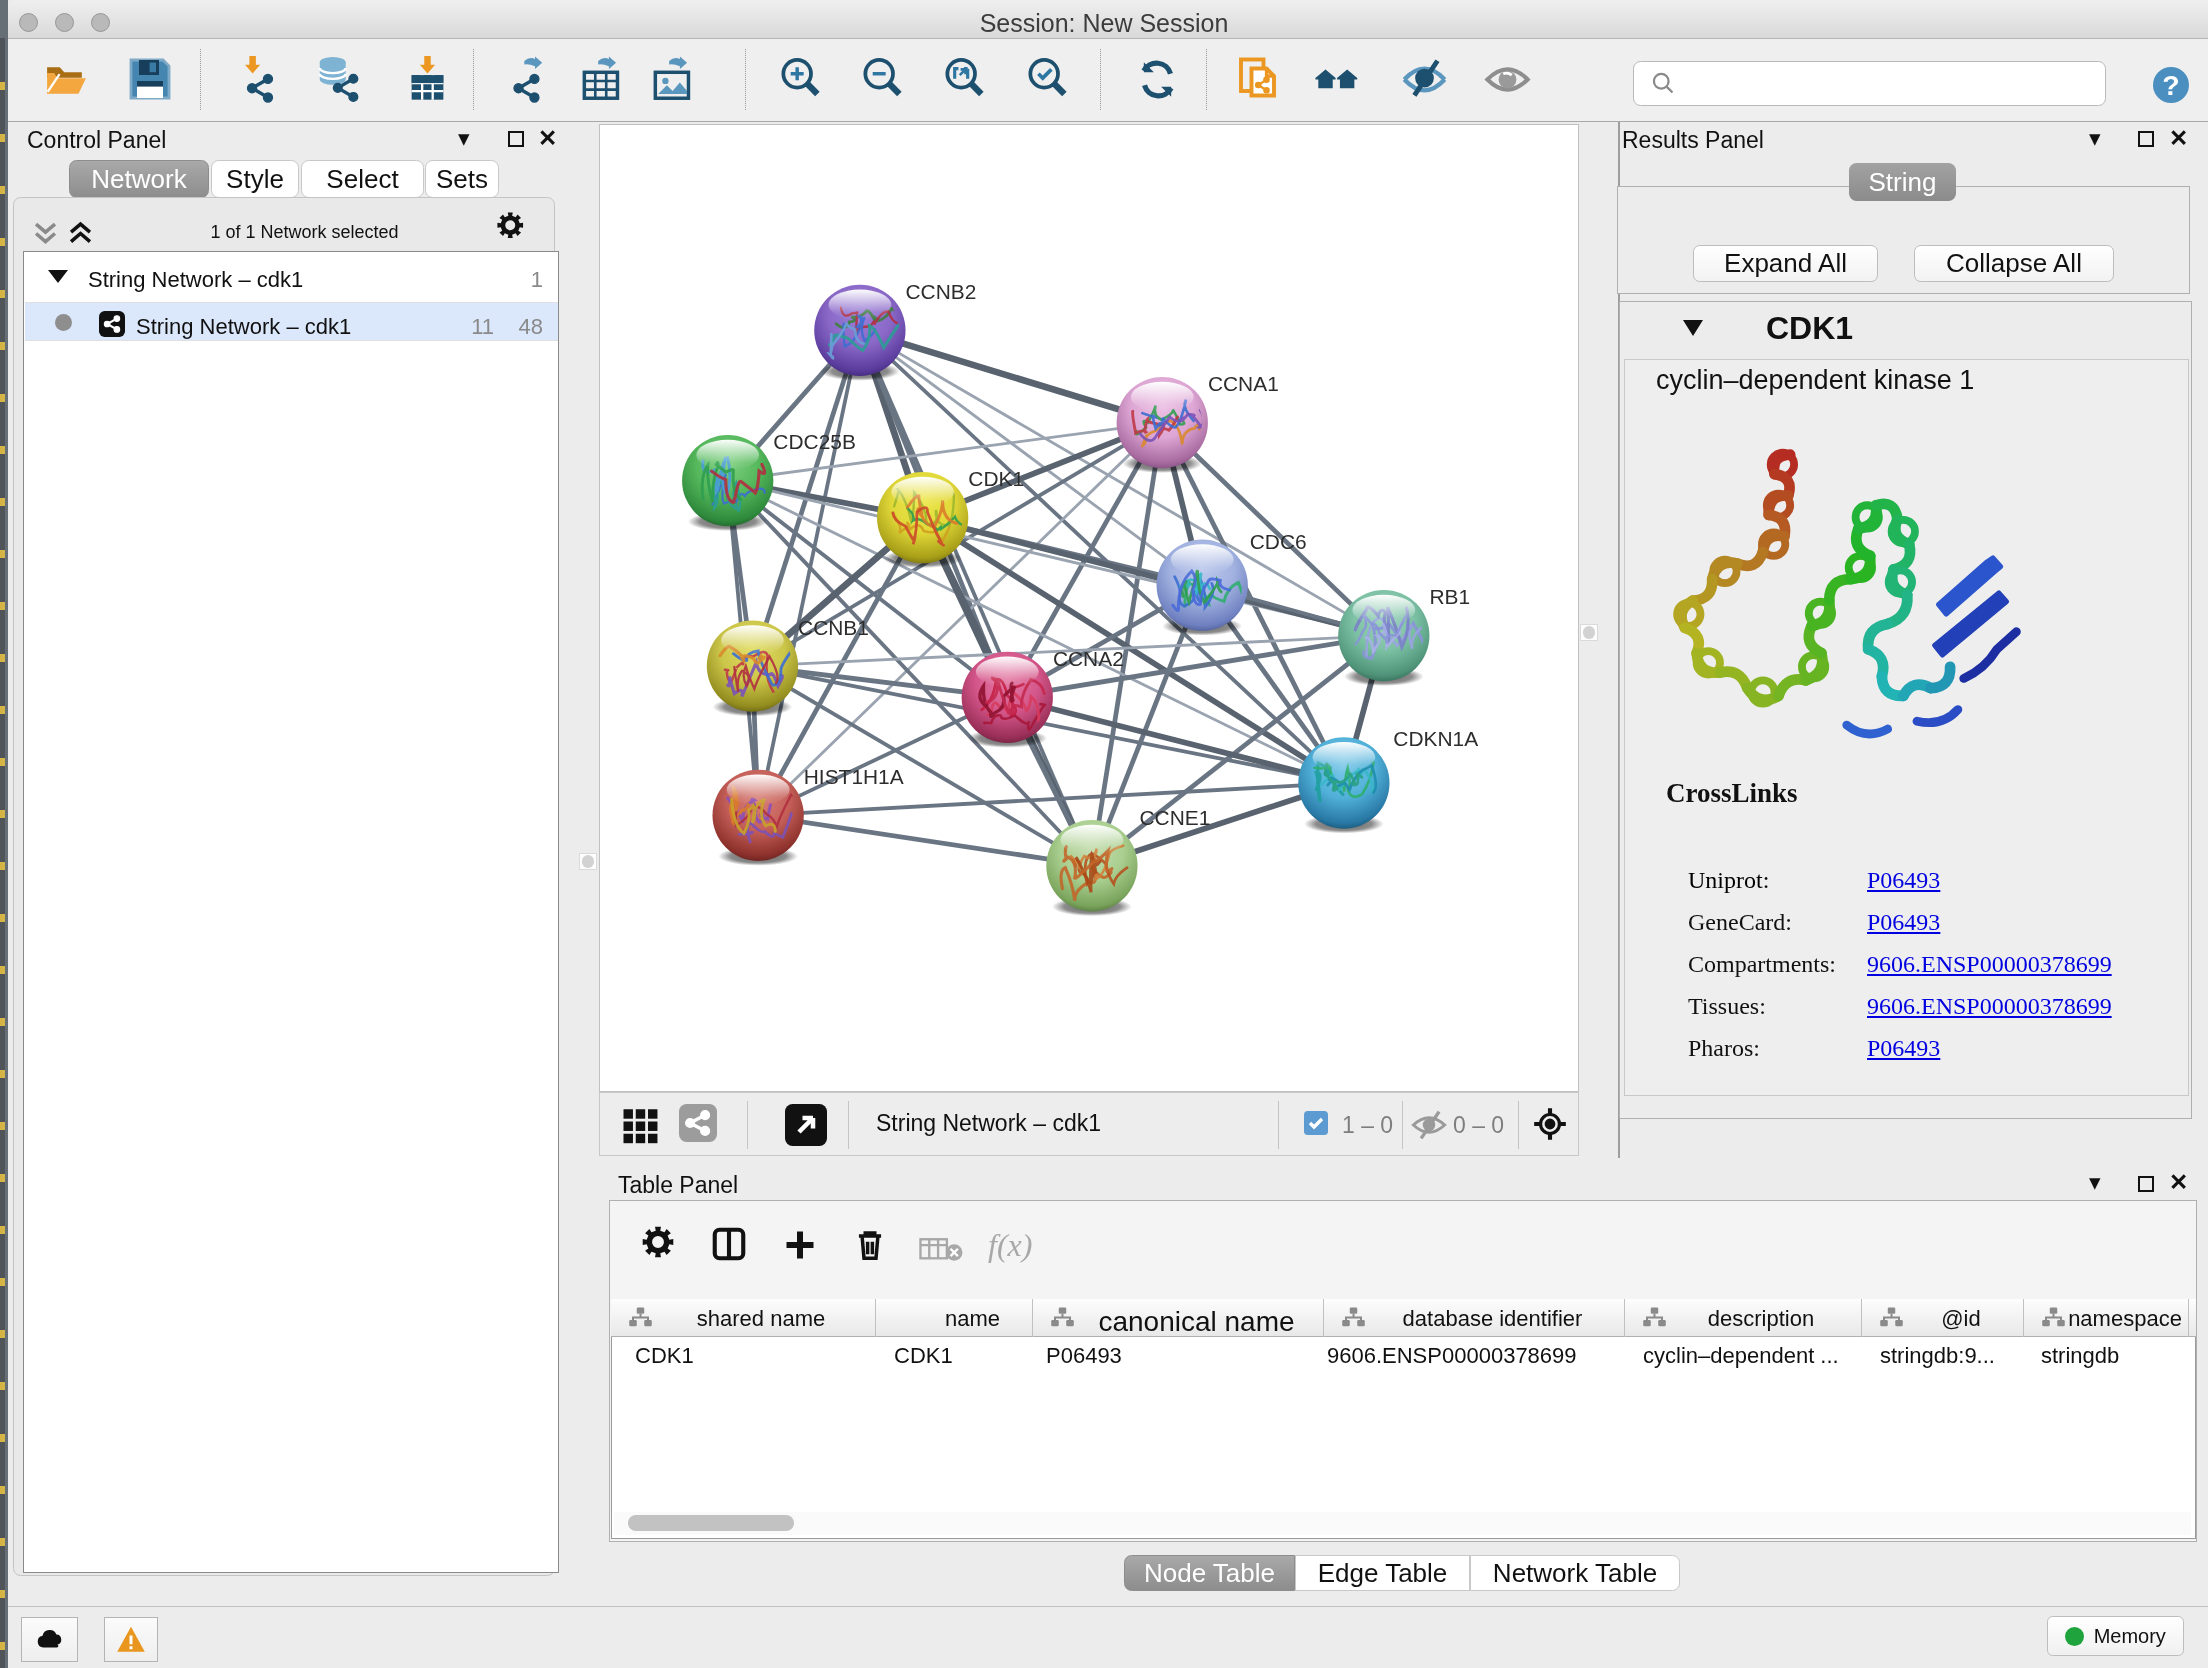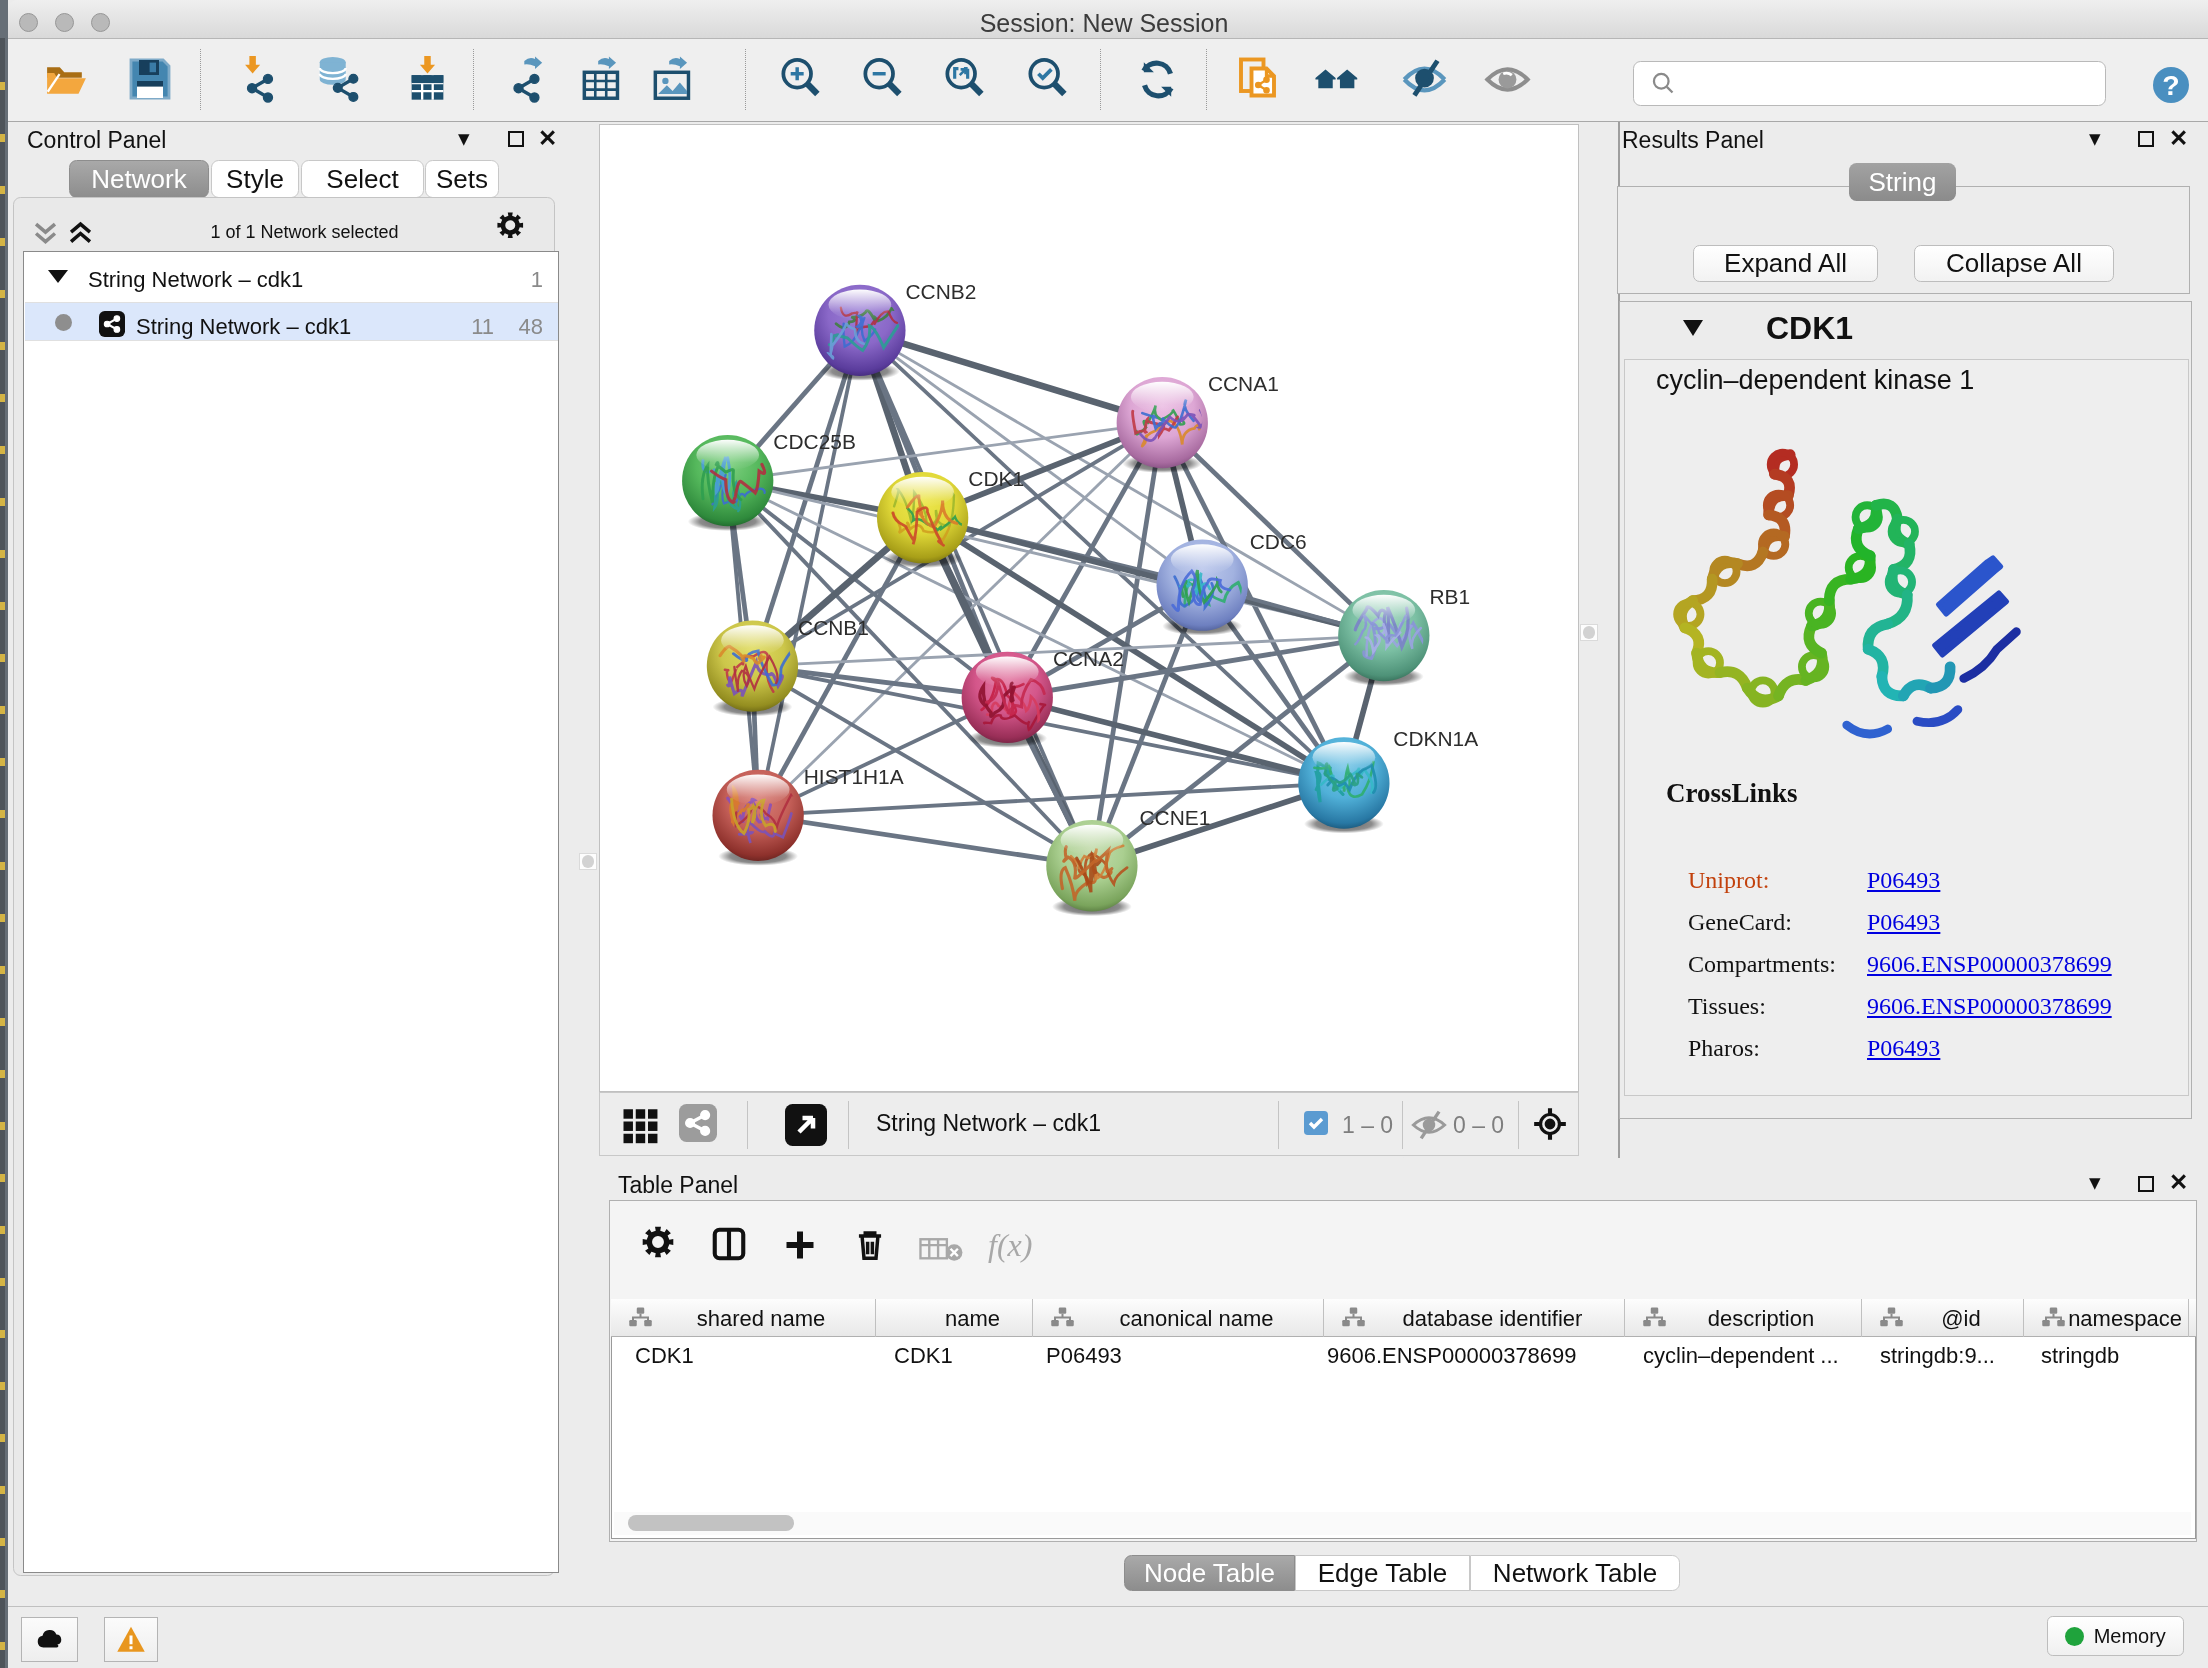--- a/index.html
+++ b/index.html
@@ -642,21 +642,21 @@
       <path d="M246 240 Q247 261 268 260" stroke="hsl(180,68%,42%)" stroke-width="11" fill="none" stroke-linecap="round"></path>
       <path d="M268 260 Q278 242 296 252" stroke="hsl(186,68%,42%)" stroke-width="11" fill="none" stroke-linecap="round"></path>
       <path d="M296 252 Q317 251 316 230" stroke="hsl(192,68%,42%)" stroke-width="11" fill="none" stroke-linecap="round"></path>
       <path d="M304 166 L354 122 l6 -4 8 9 -6 5 -50 44 z" fill="#2b55cc" stroke="#2b55cc" stroke-width="5" stroke-linejoin="round"></path>
       <path d="M300 208 L366 154 l8 9 -66 55 z" fill="#2240b8" stroke="#2240b8" stroke-width="5" stroke-linejoin="round"></path>
       <path d="M330 242 q22 -10 34 -30 l20 -18" fill="none" stroke="#1c2ea2" stroke-width="9" stroke-linecap="round"></path>
       <path d="M282 286 q26 6 42 -12" fill="none" stroke="#2a4cc4" stroke-width="9" stroke-linecap="round"></path>
       <path d="M210 290 q20 16 42 4" fill="none" stroke="#2f62d0" stroke-width="9" stroke-linecap="round"></path>
     </svg></div>
 <div class="abs" style="left:1666px;top:778px;font-size:27px;font-weight:bold;color:#111;font-family:'Liberation Serif',serif;">CrossLinks</div>
-<div class="abs" style="left:1688px;top:867px;font-size:24px;color:#c2410c;font-family:'Liberation Serif',serif;text-align:right;">Uniprot:</div>
+<div class="abs" style="left:1688px;top:867px;font-size:24px;color:#000000;font-family:'Liberation Serif',serif;text-align:right;">Uniprot:</div>
 <div class="abs" style="left:1867px;top:867px;font-size:24px;font-family:'Liberation Serif',serif;"><a class="lnk" href="#">P06493</a></div>
 <div class="abs" style="left:1688px;top:909px;font-size:24px;color:#111;font-family:'Liberation Serif',serif;text-align:center;">GeneCard:</div>
 <div class="abs" style="left:1867px;top:909px;font-size:24px;font-family:'Liberation Serif',serif;"><a class="lnk" href="#">P06493</a></div>
 <div class="abs" style="left:1688px;top:951px;font-size:24px;color:#111;font-family:'Liberation Serif',serif;">Compartments:</div>
 <div class="abs" style="left:1867px;top:951px;font-size:24px;font-family:'Liberation Serif',serif;"><a class="lnk" href="#">9606.ENSP00000378699</a></div>
 <div class="abs" style="left:1688px;top:993px;font-size:24px;color:#111;font-family:'Liberation Serif',serif;">Tissues:</div>
 <div class="abs" style="left:1867px;top:993px;font-size:24px;font-family:'Liberation Serif',serif;"><a class="lnk" href="#">9606.ENSP00000378699</a></div>
 <div class="abs" style="left:1688px;top:1035px;font-size:24px;color:#111;font-family:'Liberation Serif',serif;">Pharos:</div>
 <div class="abs" style="left:1867px;top:1035px;font-size:24px;font-family:'Liberation Serif',serif;"><a class="lnk" href="#">P06493</a></div>
 <div class="abs" style="left:569px;top:1158px;width:1640px;height:448px;background:#ececec;"></div>
@@ -706,21 +706,21 @@
 <div class="abs" style="left:918px;top:1306px;width:109px;text-align:center;font-size:22px;color:#111;white-space:nowrap;overflow:hidden;">name</div>
 <div class="abs" style="left:1033px;top:1299px;width:291px;height:38px;border-right:1px solid #c0c0c0;"></div>
 <div class="abs" style="left:1050px;top:1305px;width:25px;height:25px;"><svg viewBox="0 0 20 20" width="25" height="25">
       <g fill="#8a8a8a">
         <rect x="7" y="2" width="6" height="5" rx="1"></rect>
         <rect x="1" y="12" width="6" height="5" rx="1"></rect>
         <rect x="13" y="12" width="6" height="5" rx="1"></rect>
         <path d="M10 7 v3 M4 12 v-2 h12 v2" stroke="#8a8a8a" stroke-width="1.6" fill="none"></path>
       </g>
     </svg></div>
-<div class="abs" style="left:1075px;top:1306px;width:243px;text-align:center;font-size:22px;color:#111;white-space:nowrap;overflow:hidden;">canonical name</div>
+<div class="abs" style="left:1075px;top:1306px;width:243px;text-align:center;font-size:28px;color:#111;white-space:nowrap;overflow:hidden;">canonical name</div>
 <div class="abs" style="left:1324px;top:1299px;width:301px;height:38px;border-right:1px solid #c0c0c0;"></div>
 <div class="abs" style="left:1341px;top:1305px;width:25px;height:25px;"><svg viewBox="0 0 20 20" width="25" height="25">
       <g fill="#8a8a8a">
         <rect x="7" y="2" width="6" height="5" rx="1"></rect>
         <rect x="1" y="12" width="6" height="5" rx="1"></rect>
         <rect x="13" y="12" width="6" height="5" rx="1"></rect>
         <path d="M10 7 v3 M4 12 v-2 h12 v2" stroke="#8a8a8a" stroke-width="1.6" fill="none"></path>
       </g>
     </svg></div>
 <div class="abs" style="left:1366px;top:1306px;width:253px;text-align:center;font-size:22px;color:#111;white-space:nowrap;overflow:hidden;">database identifier</div>

